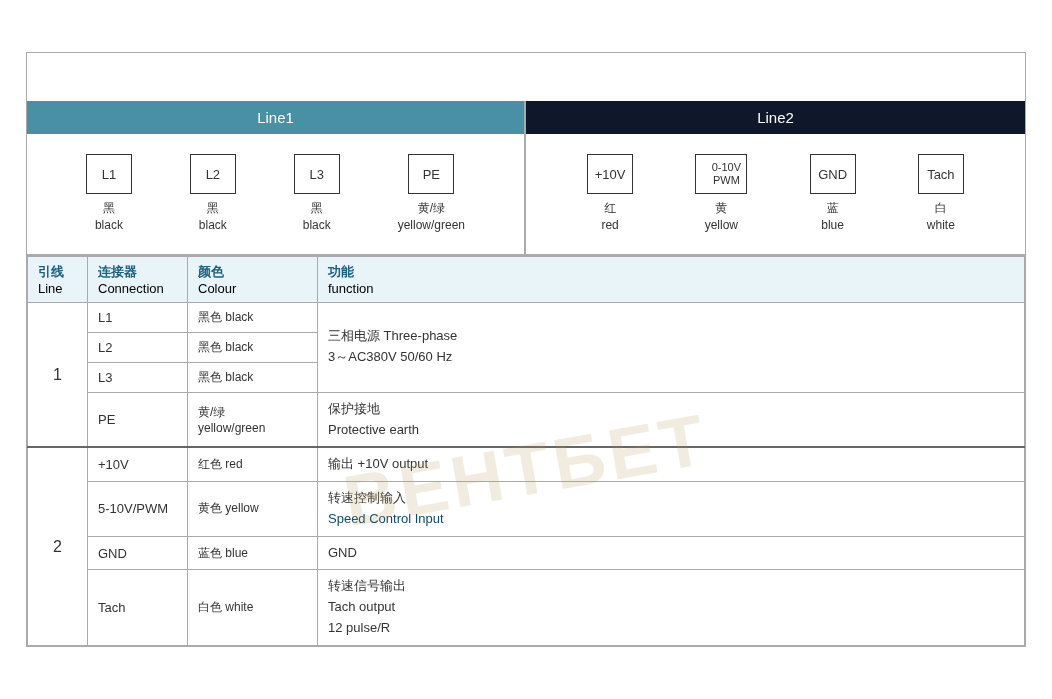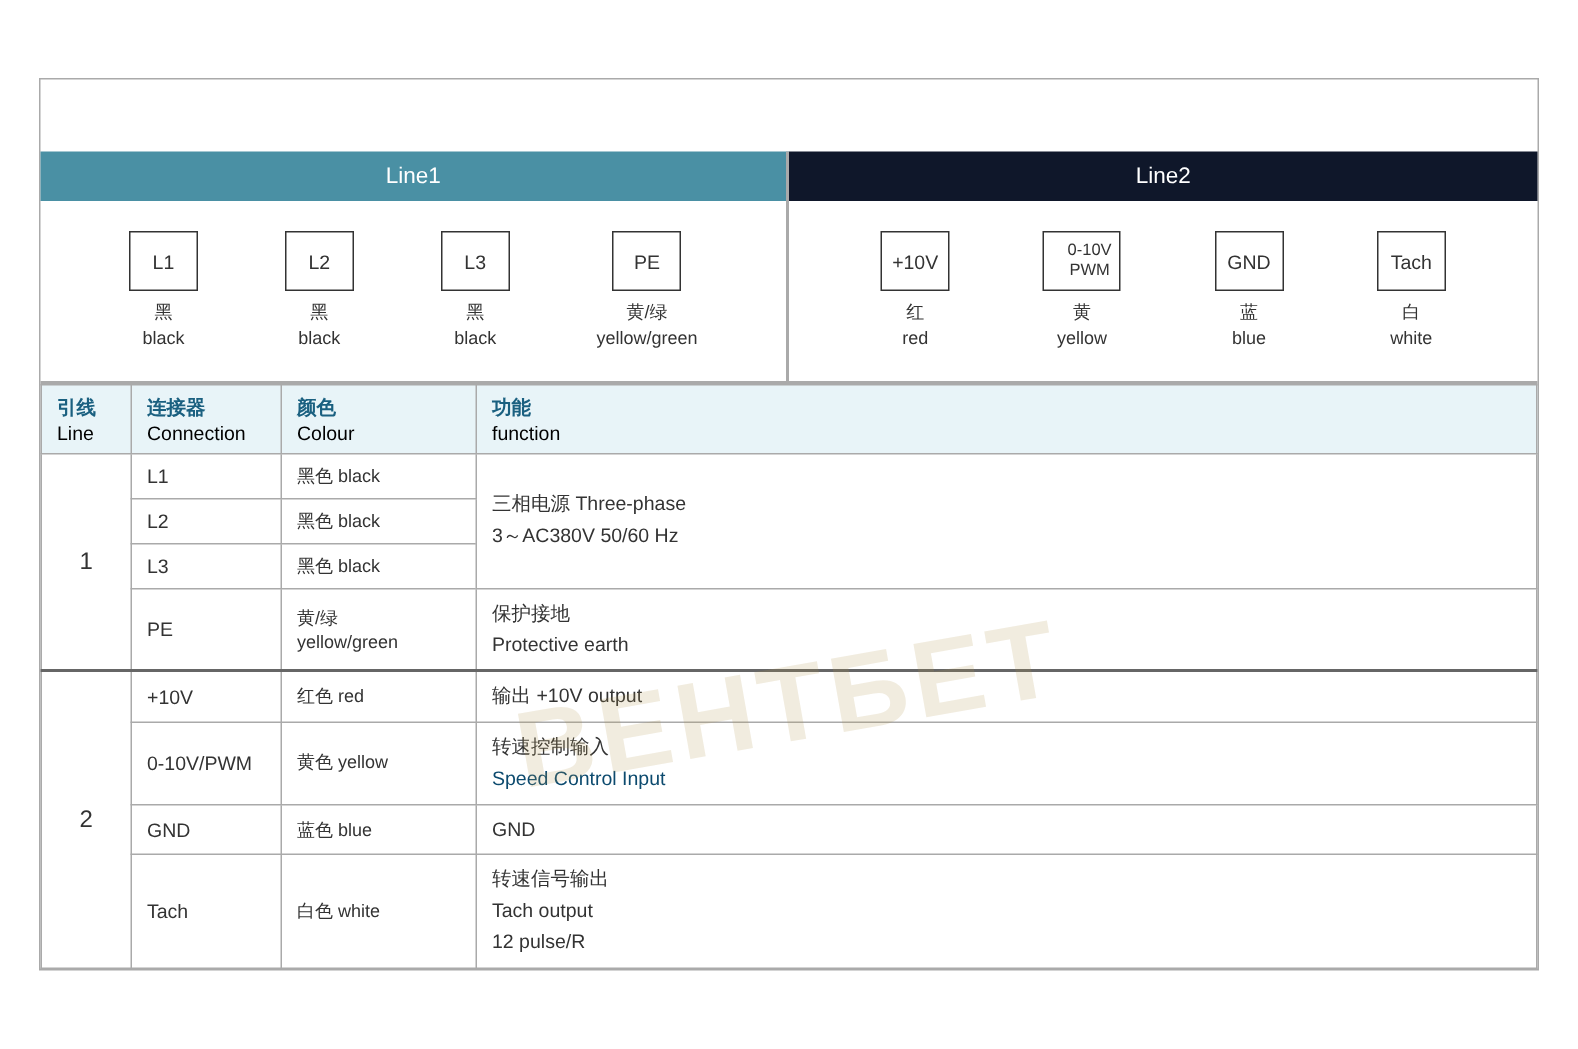--- a/index.html
+++ b/index.html
@@ -247,21 +247,21 @@
       </tr>
 
       <tr style="border-top: 2px solid #666;">
         <td rowspan="4" class="line-num-cell" style="text-align:center; font-size:16px; border-top: 2px solid #666;">2</td>
         <td class="conn-cell">+10V</td>
         <td class="color-cell">红色 red</td>
         <td class="func-cell">输出 +10V output</td>
       </tr>
 
       <tr>
-        <td class="conn-cell">0-10V/PWM</td>
+        <td class="conn-cell">5-10V/PWM</td>
         <td class="color-cell">黄色 yellow</td>
         <td class="func-cell">转速控制输入<br><span class="code">Speed Control Input</span></td>
       </tr>
 
       <tr>
         <td class="conn-cell">GND</td>
         <td class="color-cell">蓝色 blue</td>
         <td class="func-cell">GND</td>
       </tr>
 

